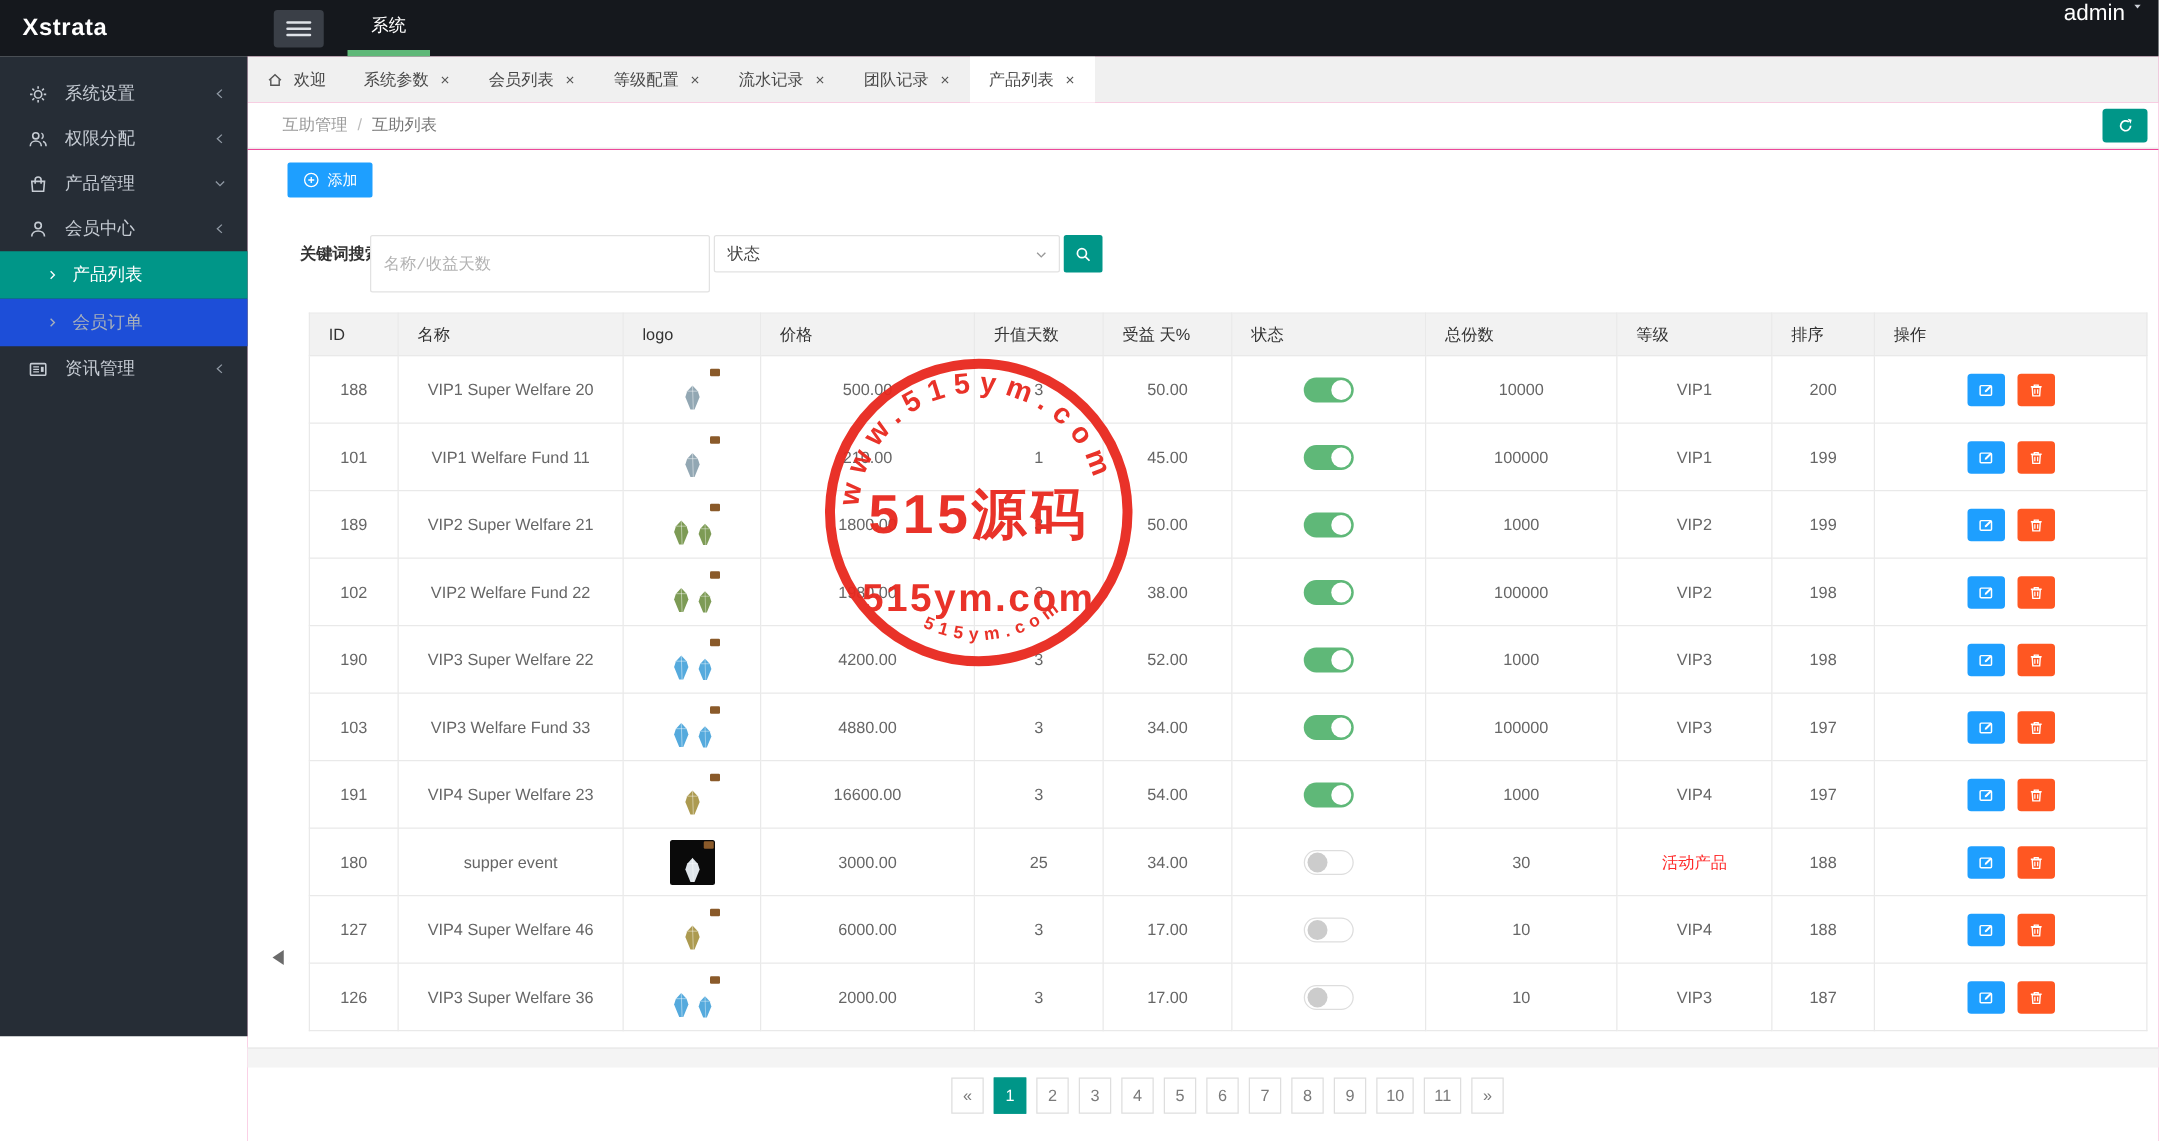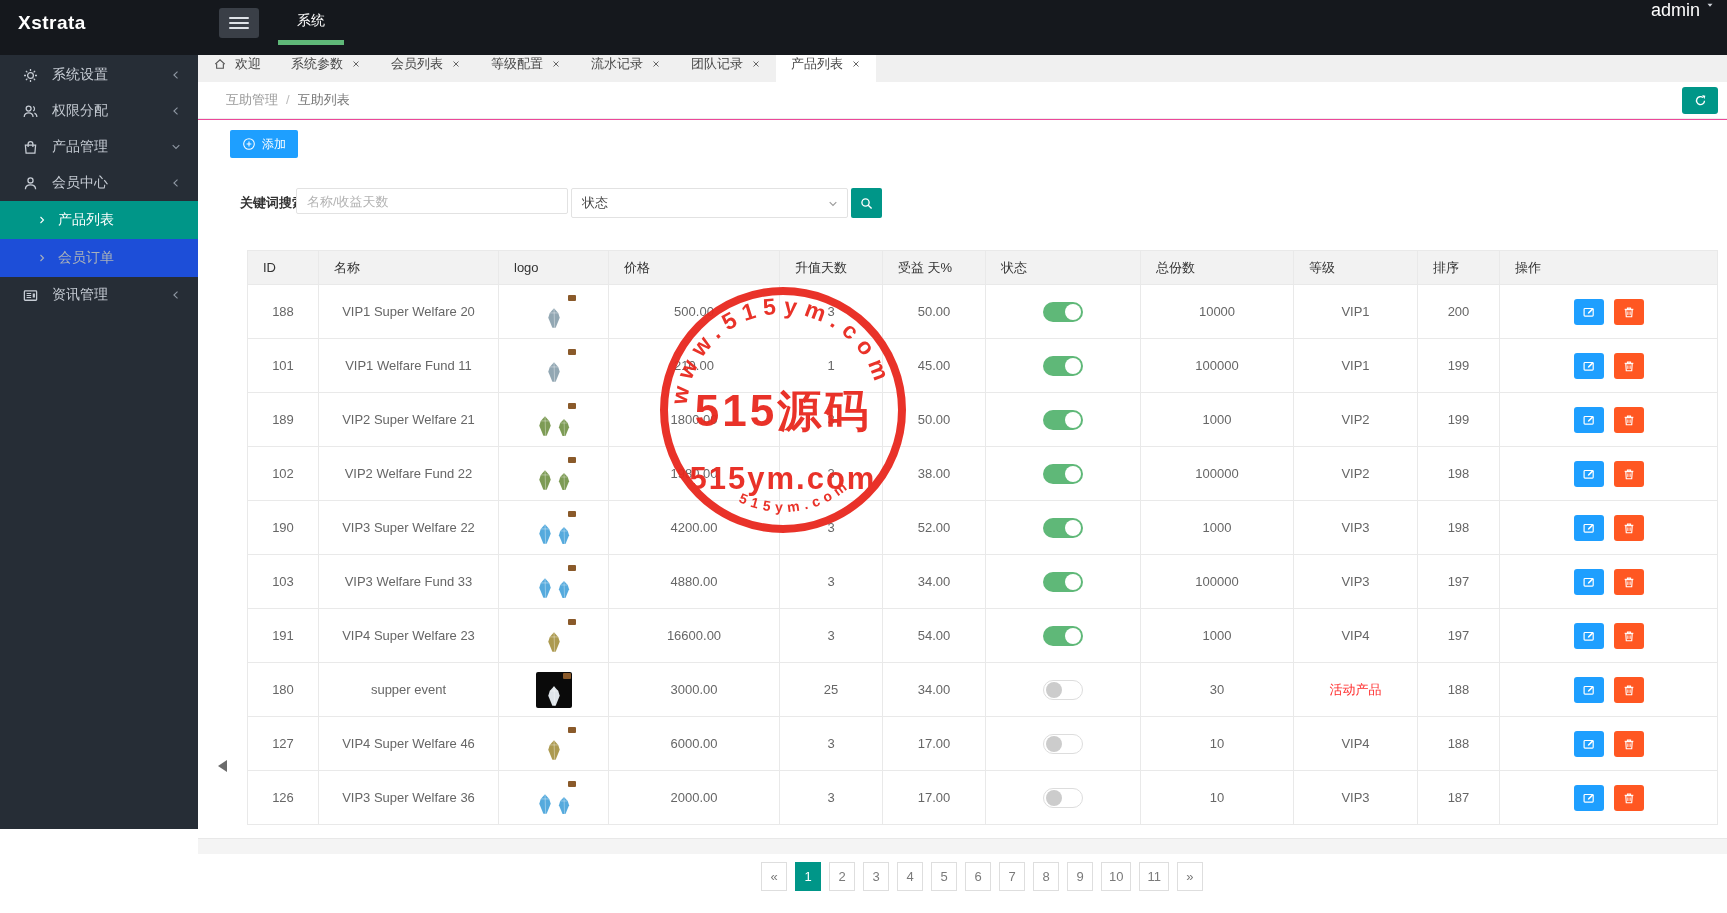--- a/index.html
+++ b/index.html
@@ -1,21 +1,21 @@
 <!DOCTYPE html>
 <html><head>
 <meta charset="utf-8">
 <style>
   * { margin:0; padding:0; box-sizing:border-box; }
   html,body { width:1727px; height:913px; overflow:hidden; background:#fff;
     font-family:"Liberation Sans", sans-serif; }
   .page { position:relative; width:1727px; height:913px; }
 
   
-  .topbar { position:absolute; left:0; top:0; width:1727px; height:55px; background:#15181d; z-index:20; }
+  .topbar { position:absolute; left:0; top:0; width:1727px; height:45px; background:#15181d; z-index:20; }
   .app-logo { position:absolute; left:18px; top:0; line-height:45px; color:#fff; font-size:19px; font-weight:bold; letter-spacing:.5px; }
   .hamburger { position:absolute; left:219px; top:8px; width:40px; height:30px; background:#3a3f47; border:none; border-radius:3px; cursor:pointer; }
   .hamburger span { display:block; width:20px; height:2px; background:#dfe3e8; margin:3px auto; border-radius:1px; }
   .top-menu { position:absolute; left:278px; top:0; width:66px; height:45px; color:#fff; font-size:14px; text-align:center; line-height:41px; cursor:pointer; }
   .top-menu .menu-underline { position:absolute; left:0; bottom:0; width:100%; height:5px; background:#5FB878; }
   .top-user { position:absolute; right:12px; top:0; height:45px; display:flex; align-items:flex-start; gap:5px; color:#fff; font-size:18px; cursor:pointer; }
   .top-user .icon { color:#cfd3da; }
 
   
   .sidebar { position:absolute; left:0; top:45px; width:198px; height:784px; background:#262d36; z-index:10; }
@@ -37,21 +37,21 @@
   .breadcrumb { position:absolute; left:28px; top:0; line-height:36px; font-size:13px; color:#999; }
   .bc-sep { margin:0 8px; color:#bbb; }
   .bc-item { cursor:pointer; }
   .bc-item.last { color:#777; }
   .refresh-btn { position:absolute; right:9px; top:5px; width:36px; height:27px; background:#009688; border:none; border-radius:3px; color:#fff; cursor:pointer; display:flex; align-items:center; justify-content:center; }
 
   .content { position:absolute; left:0; top:75px; right:0; bottom:0; background:#fff; }
   .add-btn { position:absolute; left:32px; top:10px; height:28px; padding:0 12px; background:#1E9FFF; border:none; border-radius:2px; color:#fff; font-size:12px; display:flex; align-items:center; gap:6px; cursor:pointer; }
 
   .search-label { position:absolute; left:42px; top:68px; height:30px; line-height:30px; font-size:13px; font-weight:bold; color:#333; }
-  .keyword-input { position:absolute; left:98px; top:68px; width:272px; height:26px; border:1px solid #e2e2e2; border-radius:2px; padding:0 10px; font-size:13px; color:#333; outline:none; font-family:Liberation Sans, sans-serif; }
+  .keyword-input { position:absolute; left:98px; top:68px; width:272px; height:46px; border:1px solid #e2e2e2; border-radius:2px; padding:0 10px; font-size:13px; color:#333; outline:none; font-family:Liberation Mono, monospace; }
   .keyword-input::placeholder { color:#b3b3b3; }
   .status-select { position:absolute; left:373px; top:68px; width:277px; height:30px; border:1px solid #e2e2e2; border-radius:2px; background:#fff; font-size:13px; color:#444; line-height:28px; padding:0 10px; cursor:pointer; }
   .status-select .icon { position:absolute; right:8px; top:9px; color:#999; }
   .search-btn { position:absolute; left:653px; top:68px; width:31px; height:30px; background:#009688; border:none; border-radius:2px; color:#fff; cursor:pointer; display:flex; align-items:center; justify-content:center; }
 
   
   .grid-wrap { position:absolute; left:49px; top:130px; width:1470px; }
   table { border-collapse:collapse; table-layout:fixed; width:1470px; }
   th { height:34px; background:#f2f2f2; border:1px solid #e9e9e9; font-size:13px; font-weight:normal; color:#333; text-align:left; padding-left:15px; }
   td { height:54px; border:1px solid #e9e9e9; font-size:13px; color:#666; text-align:center; vertical-align:middle; }

